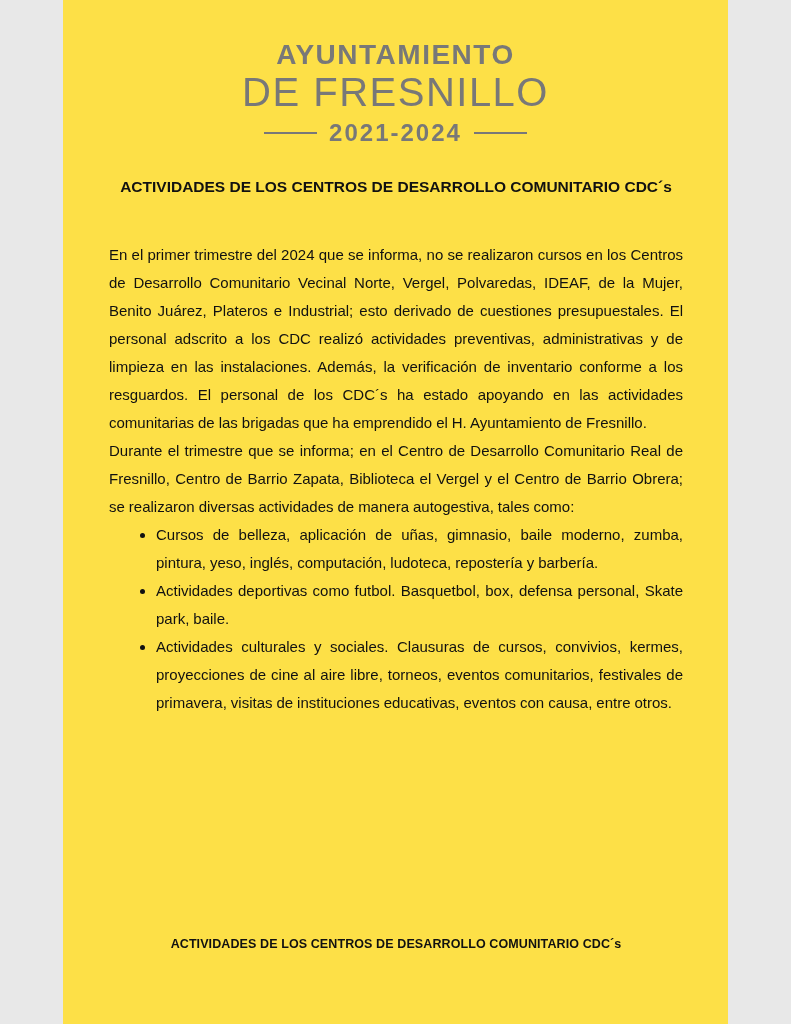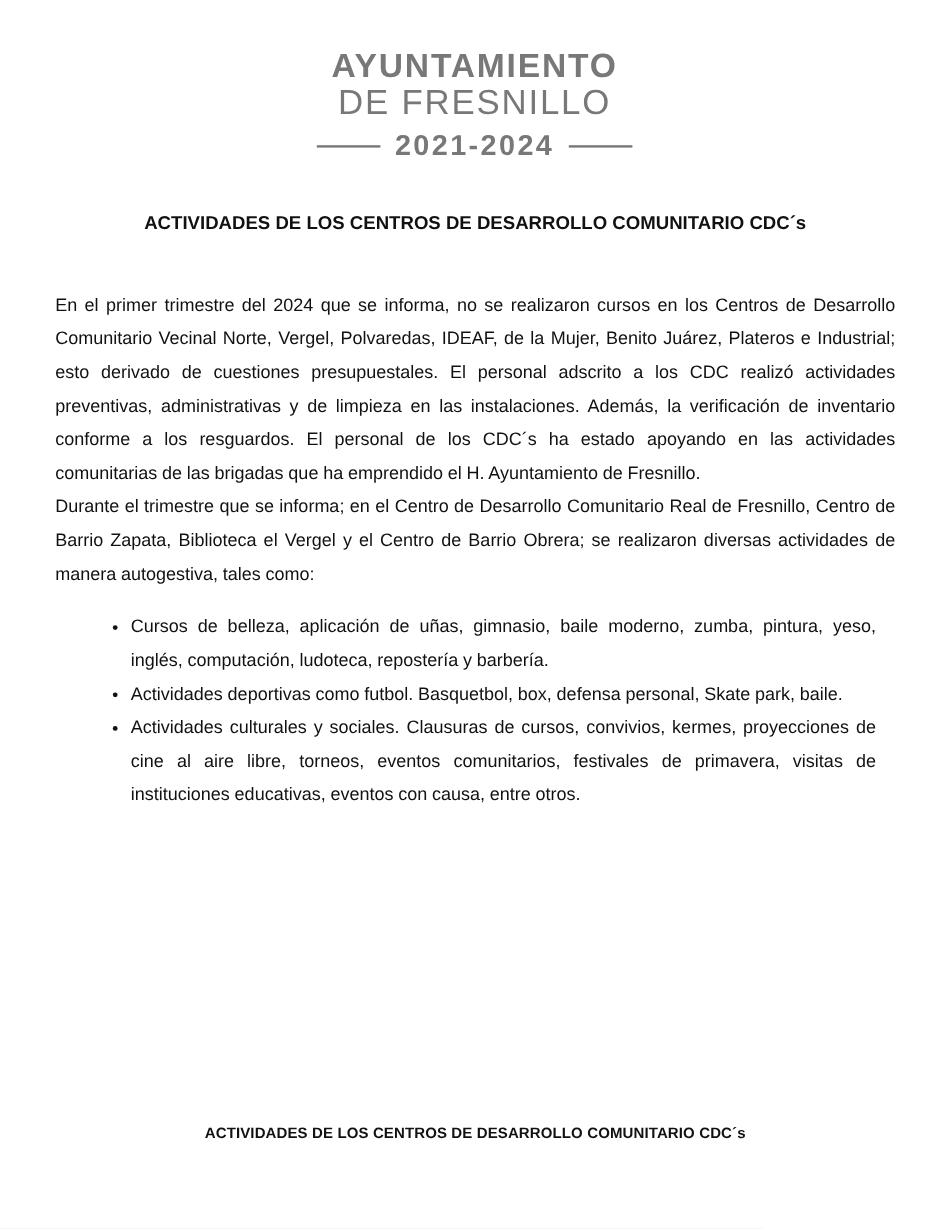--- a/index.html
+++ b/index.html
@@ -1,21 +1,21 @@
 <!DOCTYPE html>
 <html lang="es"><head>
 <meta charset="utf-8">
 <style>
   html, body { margin: 0; padding: 0; background: #e8e8e8; }
   .page {
     position: relative;
-    width: 791px;
+    width: 665px;
     height: 1024px;
     margin: 0 auto;
-    background: #ffffff;
+    background: #fde047;
     font-family: "Liberation Sans", sans-serif;
     color: #111111;
     overflow: hidden;
   }
 
   
   .logo {
     position: absolute;
     top: 40px; left: 0; right: 0;
     display: flex;
@@ -24,21 +24,21 @@
     color: #787878;
     user-select: none;
   }
   .logo-line1 {
     font-size: 28px;
     font-weight: bold;
     letter-spacing: 1.5px;
     line-height: 1.1;
   }
   .logo-line2 {
-    font-size: 29px;
+    font-size: 40px;
     font-weight: normal;
     letter-spacing: 1.5px;
     line-height: 1.0;
     margin-top: 1px;
   }
   .logo-years {
     display: flex;
     align-items: center;
     gap: 12px;
     margin-top: 7px;
@@ -68,21 +68,21 @@
     top: 241px; left: 46px; right: 45px;
     font-size: 15px;
     line-height: 28px;
     word-spacing: -0.2px;
   }
   .content p { margin: 0; }
   .para { text-align: justify; }
   .para-1 { margin-bottom: 21px; }
   .para-2 { margin-bottom: 3px; }
   ul.bullets {
-    margin: 16px;
+    margin: 0;
     padding: 0 0 0 47px;
   }
   ul.bullets li {
     text-align: justify;
     padding-left: 0;
   }
   .note { margin-top: 22px; text-align: left; }
 
   
   .doc-footer {

